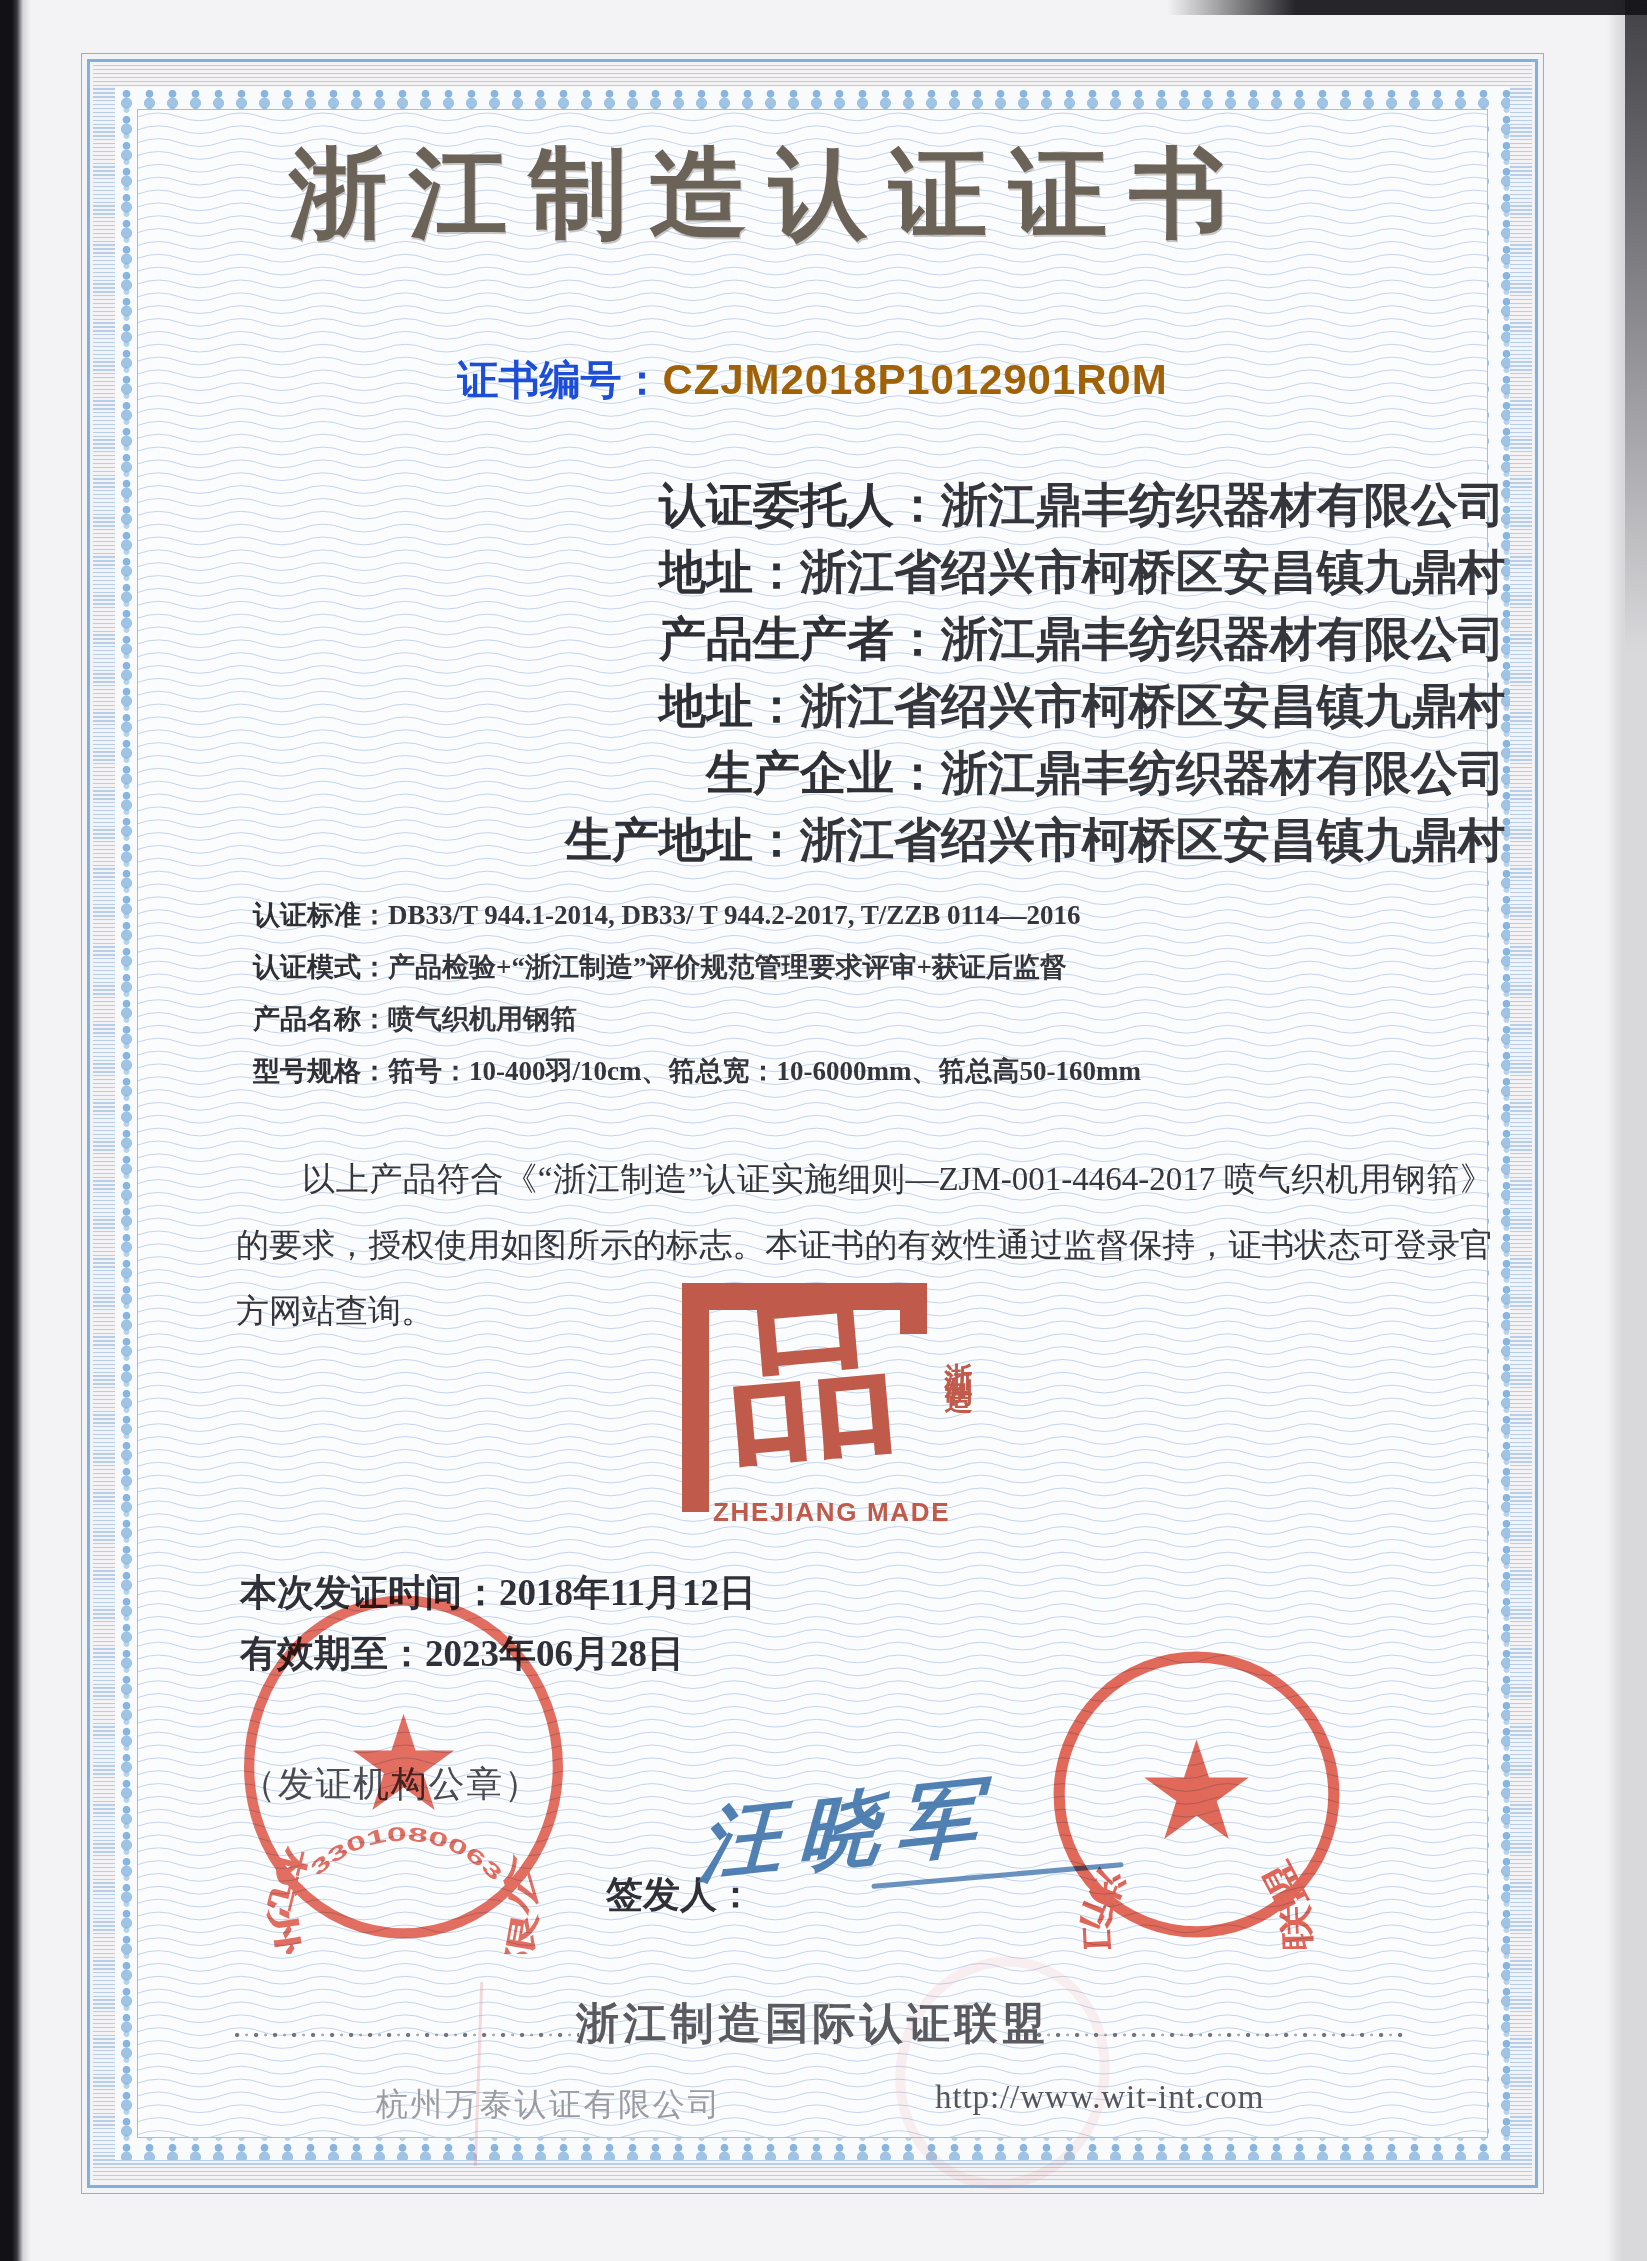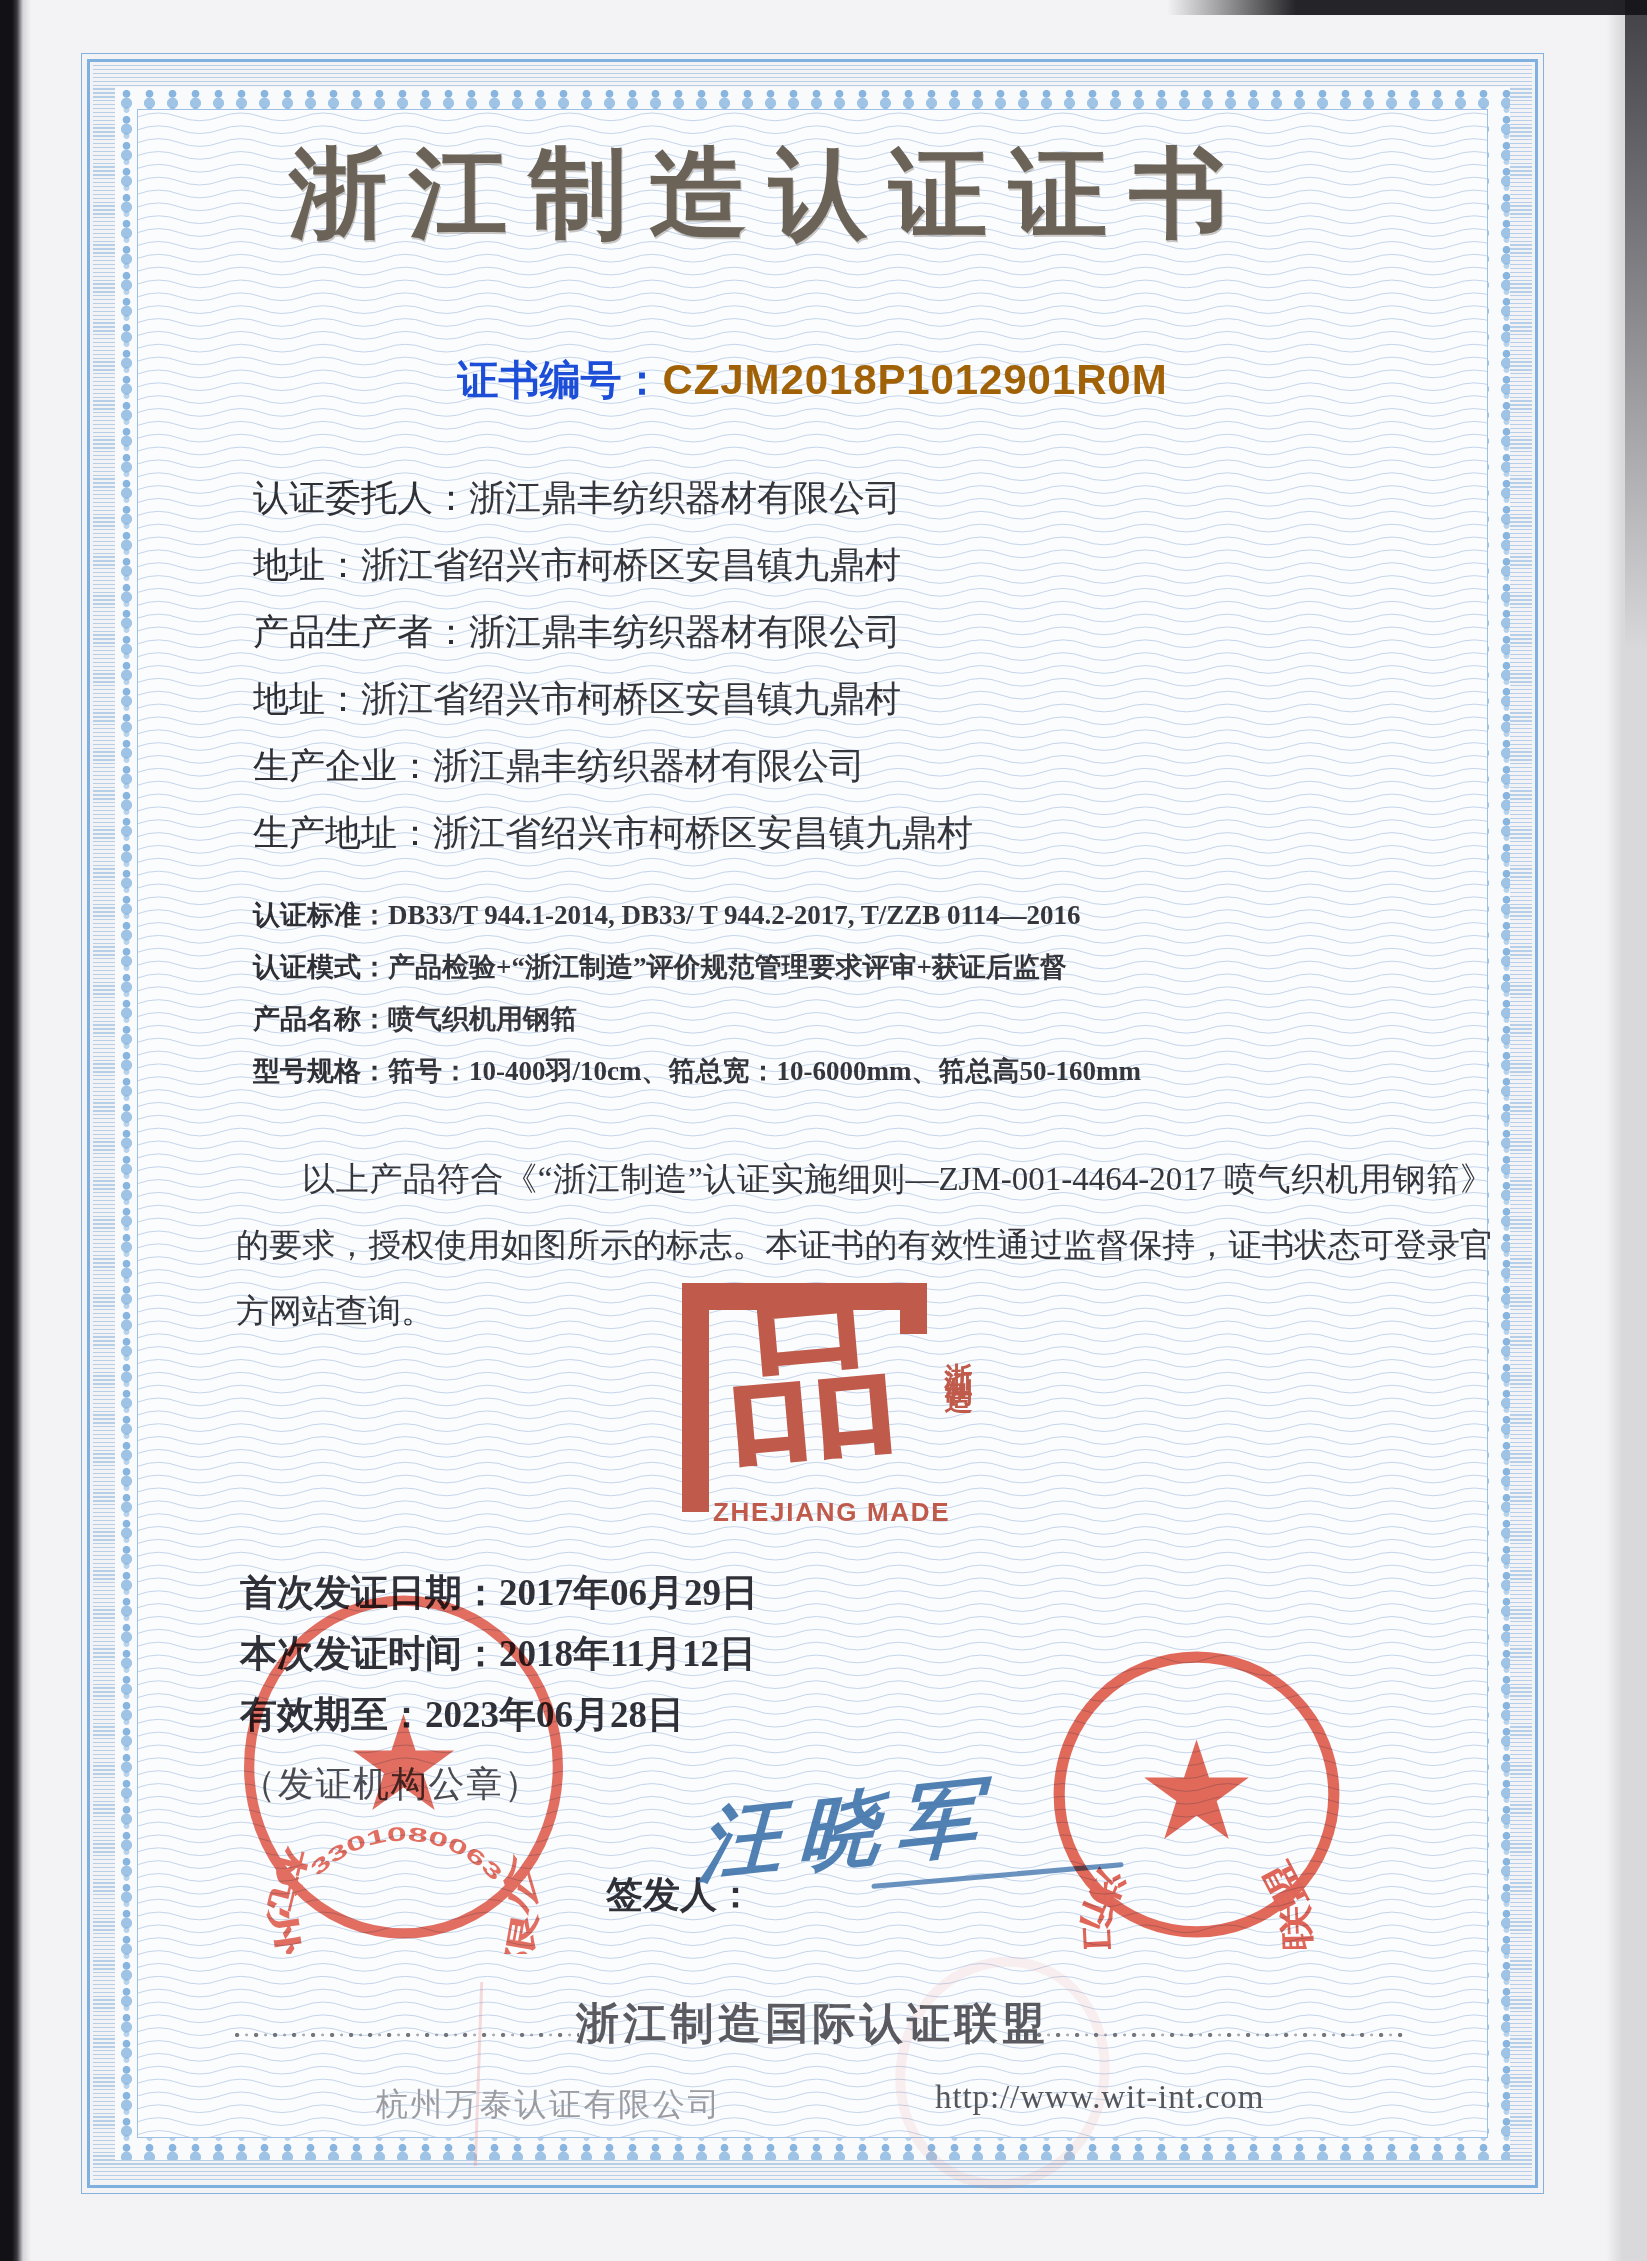--- a/index.html
+++ b/index.html
@@ -38,21 +38,21 @@
 
   
   .title{left:81px;top:129px;width:1338px;text-align:center;
     font-size:98px;font-weight:bold;letter-spacing:22px;padding-left:38px;box-sizing:border-box;
     color:#6b6357;text-shadow:0.9px 1.7px 0 rgba(70,60,50,.28);}
   .cert-no{left:81px;top:353px;width:1463px;text-align:center;white-space:nowrap;}
   .cert-no .lbl{font-family:Liberation Serif, serif;font-weight:bold;font-size:41px;color:#1d4ed8;}
   .cert-no .val{font-family:"Liberation Sans","DejaVu Sans",sans-serif;font-weight:bold;font-size:42px;letter-spacing:0.9px;color:#a16207;}
 
   .fields{left:253px;top:474px;width:1252px;}
-  .fields .row{height:67px;font-size:36px;font-weight:normal;color:#33333a;white-space:nowrap;}
+  .fields .row{height:67px;font-size:47px;font-weight:bold;color:#33333a;white-space:nowrap;text-align:right;}
   .specs{left:253px;top:897px;width:1252px;}
   .specs .row{height:52px;font-size:27px;font-weight:bold;color:#33333a;white-space:nowrap;}
   .row .lbl{color:#2f2f36;}
   .row .val{color:#35353c;}
 
   .statement{left:236px;top:1146px;width:1257px;font-size:33px;line-height:66px;
     text-indent:2em;text-align:justify;color:#35353c;}
 
   
   .logo{left:682px;top:1283px;width:296px;height:253px;color:#c05a4b;}
@@ -143,21 +143,20 @@
 <div class="abs logo">
   <div class="bar bar-top"></div>
   <div class="bar bar-left"></div>
   <div class="bar bar-right"></div>
   <div class="mark">品</div>
   <div class="vert">浙江制造</div>
   <div class="caption">ZHEJIANG MADE</div>
 </div>
 
 <div class="abs dates">
-  <div class="row"><span>首次发证日期：</span><span>2017年06月29日</span></div>
   <div class="row"><span>本次发证时间：</span><span>2018年11月12日</span></div>
   <div class="row"><span>有效期至：</span><span>2023年06月28日</span></div>
 </div>
 <div class="abs seal-note">（发证机构公章）</div>
 <div class="abs signer">签发人：</div>
 
 <div class="abs signature">汪晓军</div>
 <div class="abs sig-tail"></div>
 
 <svg class="abs seal" style="left:226px;top:1580px" width="355" height="374" viewBox="-207 -218 414 436">

